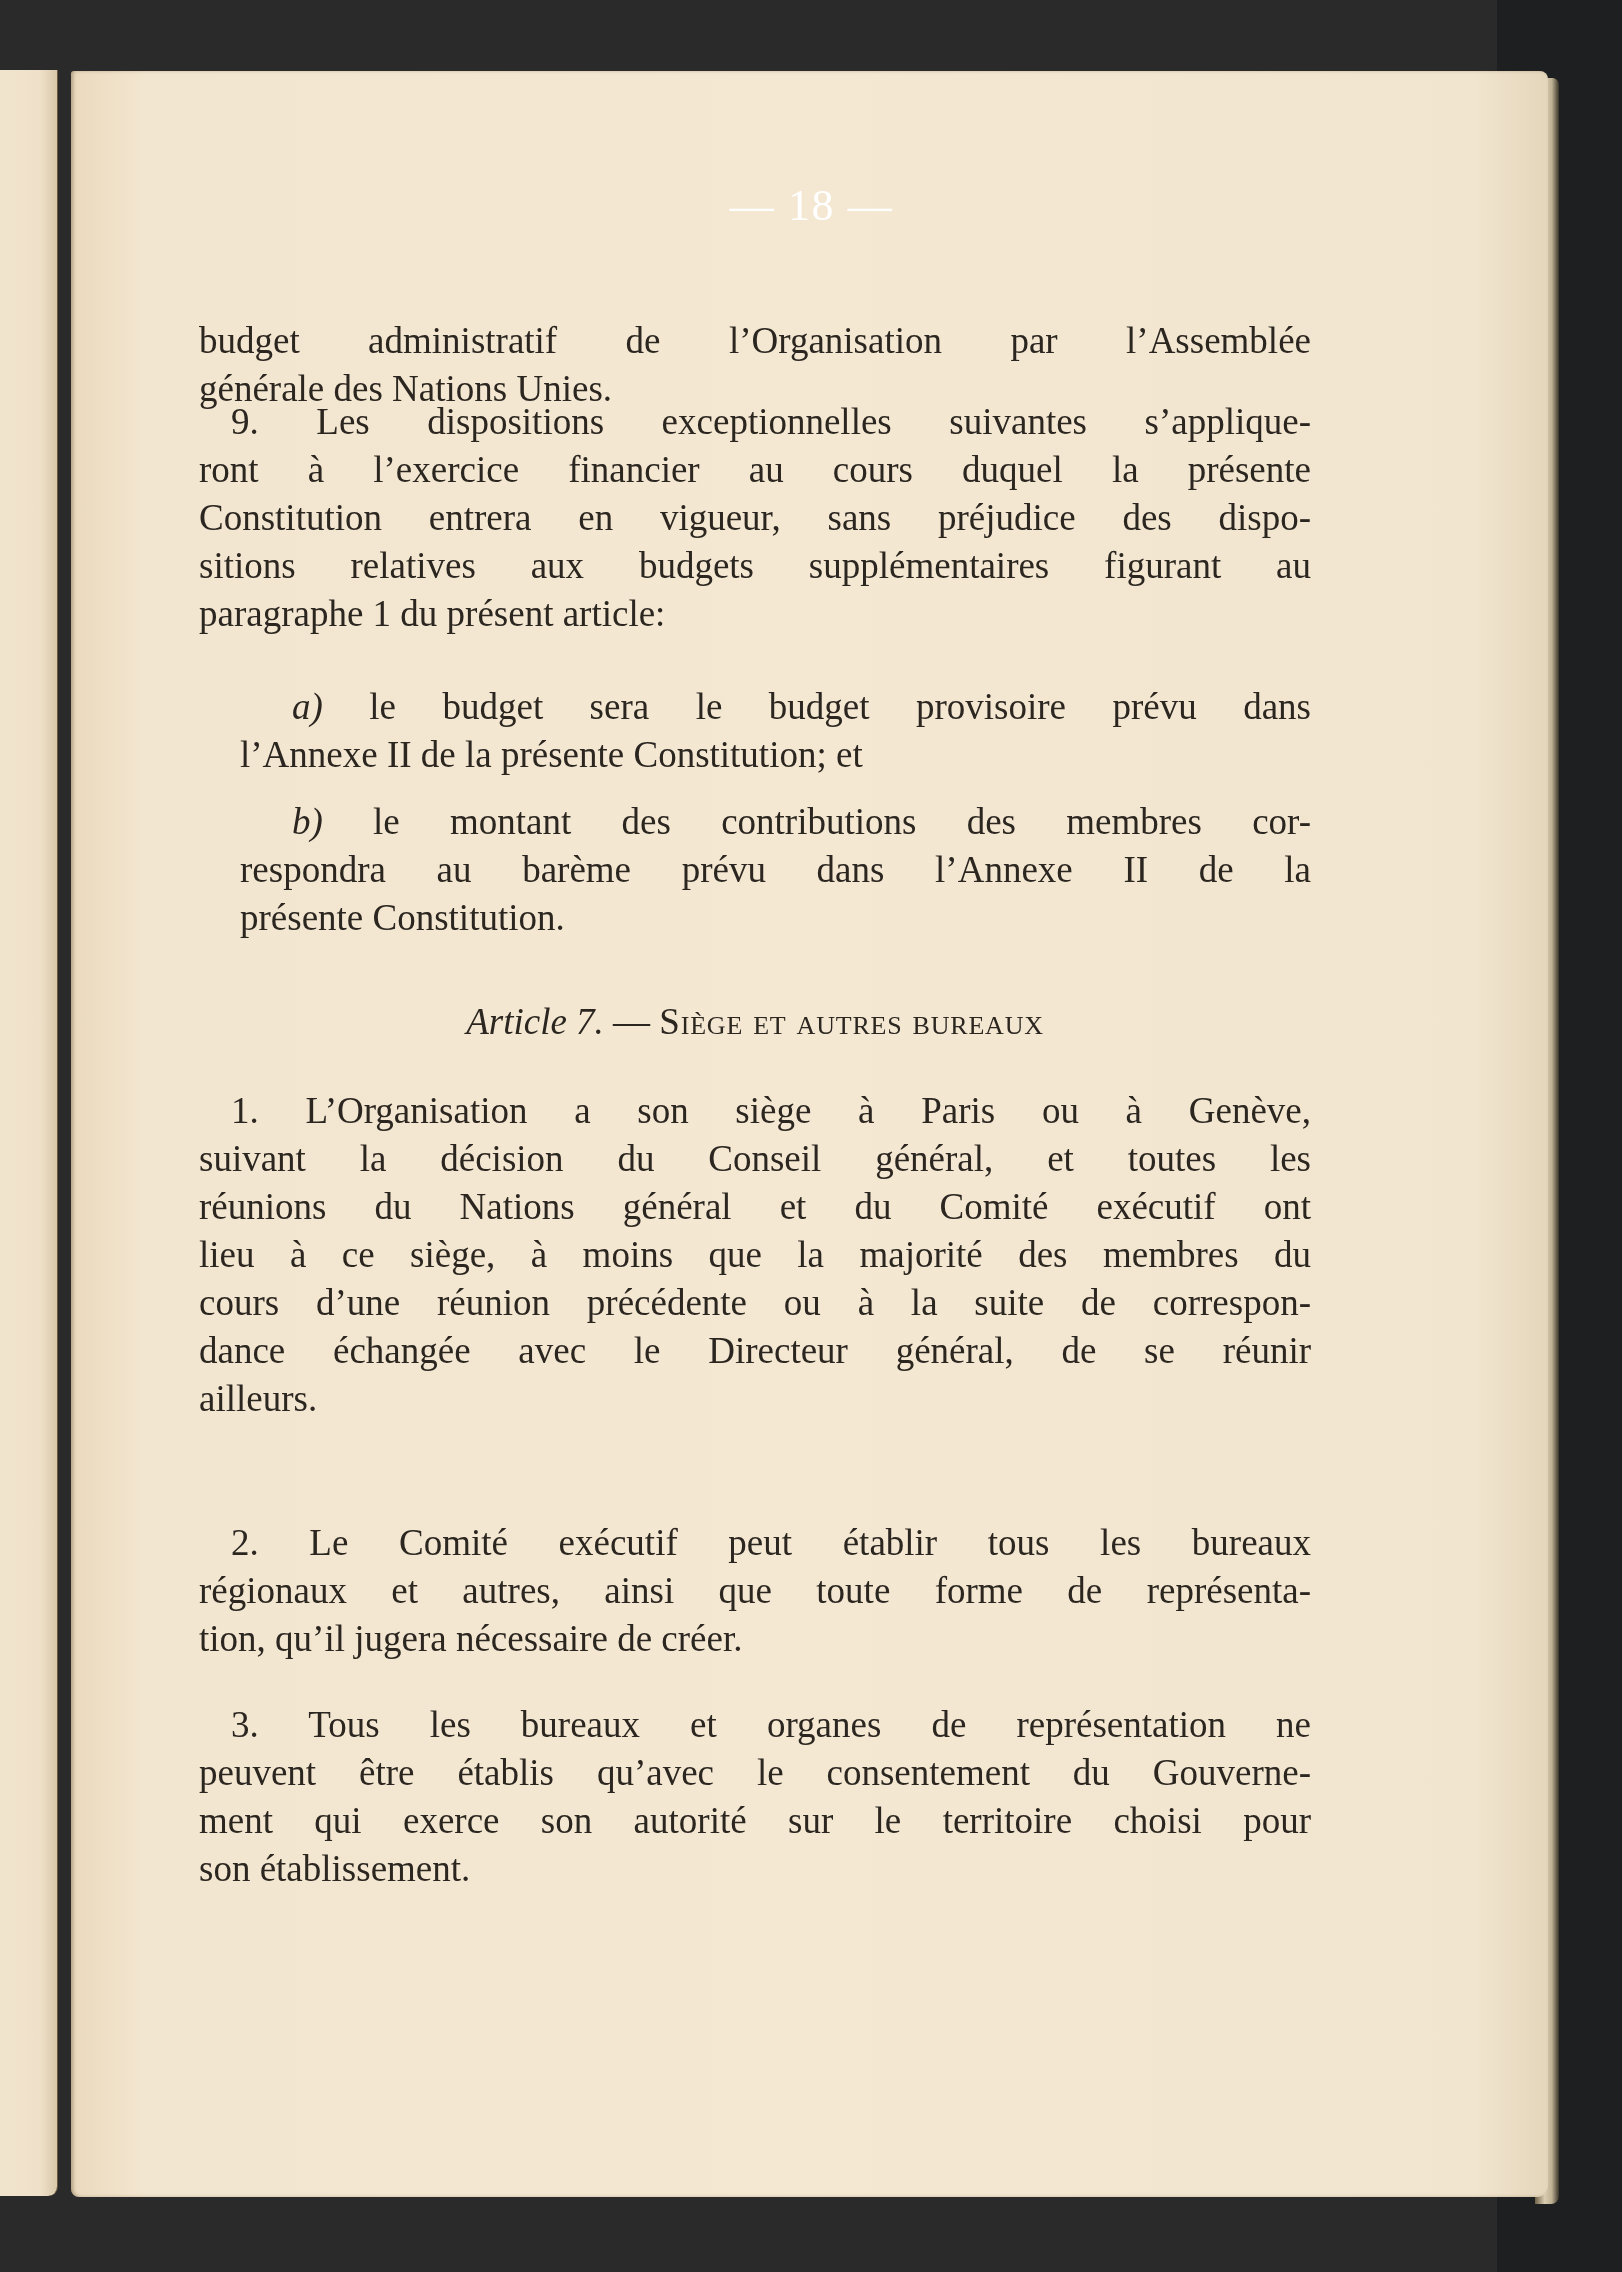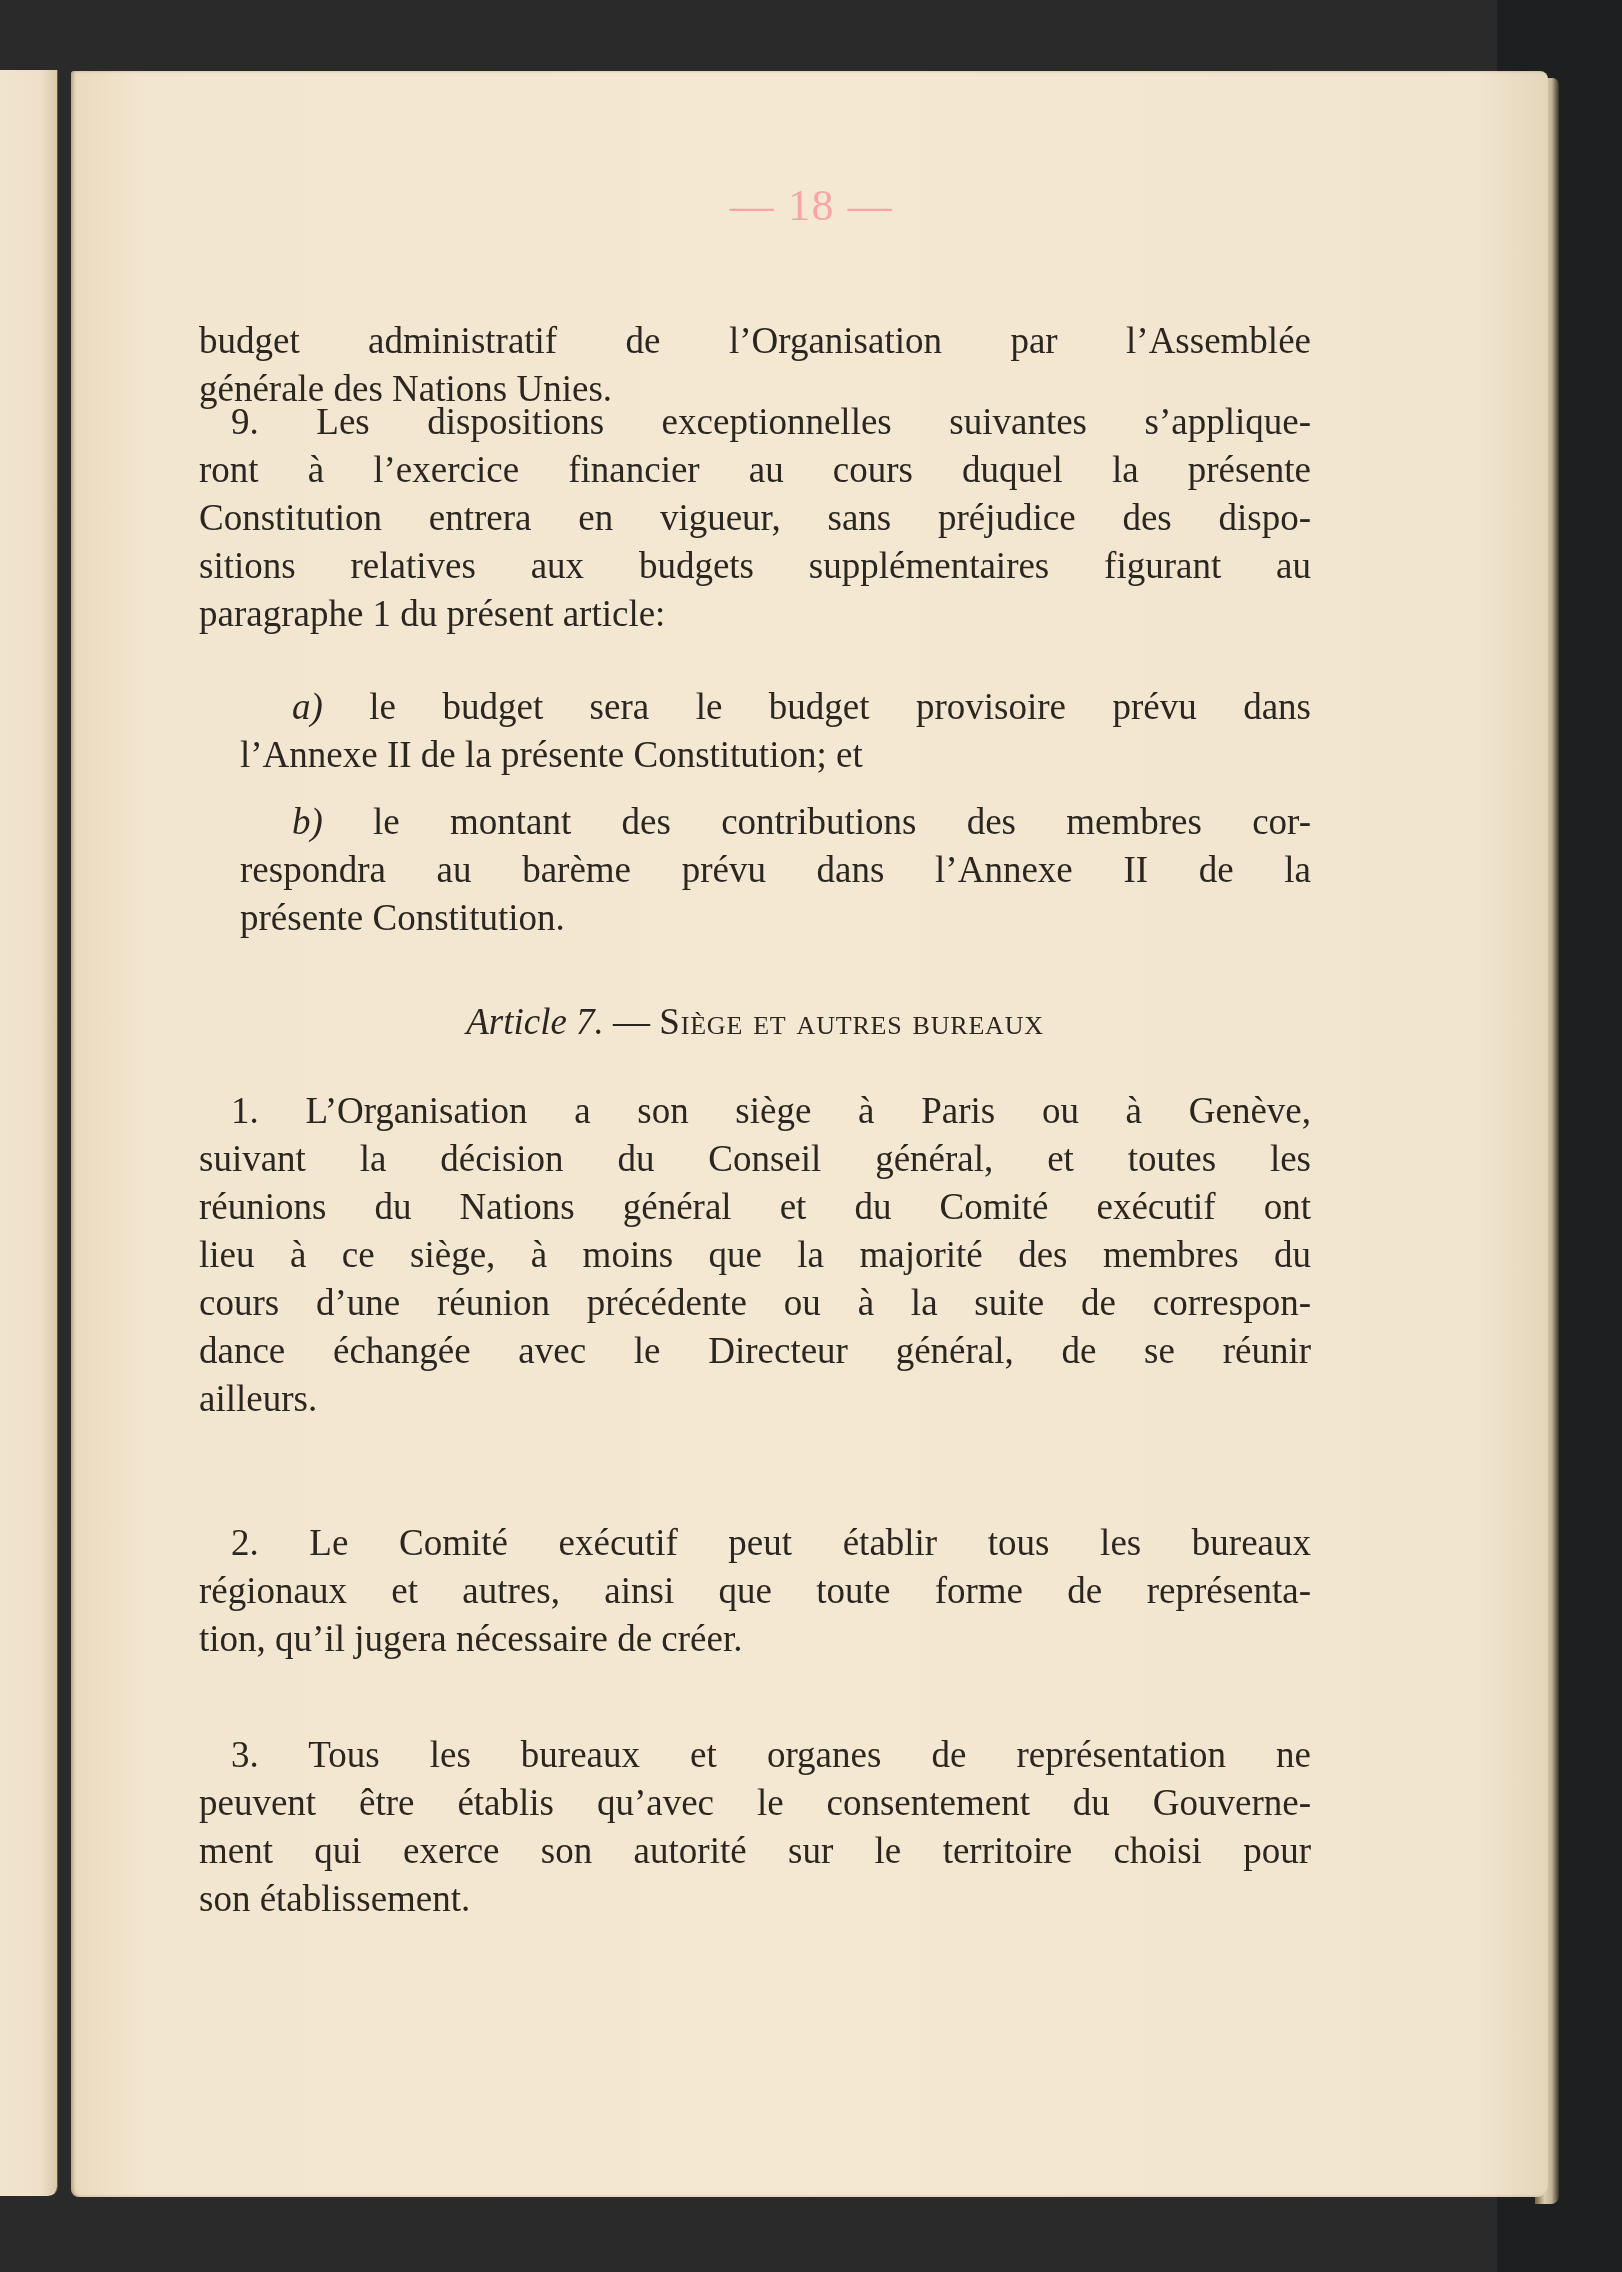--- a/index.html
+++ b/index.html
@@ -55,42 +55,42 @@
       font-size: 37px;
       line-height: 48px;
       text-align: justify;
     }
     .page-number {
       position: absolute;
       left: 0; width: 1623px;
       top: 180px;
       text-align: center;
       font-size: 44px;
-      color: #fca5a5;
+      color: #ffffff;
       letter-spacing: 1.6px;
     }
     .heading {
       text-align: center;
       margin: 0;
       font-size: 37px;
     }
     .heading .art { font-style: italic; }
     .heading .sc {
       font-variant: small-caps;
       letter-spacing: 0.8px;
     }
     .label-ital { font-style: italic; }
     .blk1 { position: absolute; top: 277px; margin-top: 40px; }
     .blk2 { position: absolute; top: 398px; }
     .blk3 { position: absolute; top: 683px; }
     .blk4 { position: absolute; top: 798px; }
     .blk5 { position: absolute; top: 998px; }
     .blk6 { position: absolute; top: 1087px; }
     .blk7 { position: absolute; top: 1519px; }
-    .blk8 { position: absolute; top: 1701px; margin-top: 30px; }
+    .blk8 { position: absolute; top: 1701px; }
     .para { width: 1112px; }
     .line { display: block; text-align: justify; text-align-last: justify; white-space: nowrap; }
     .line.last { text-align-last: left; }
     .line.ind { padding-left: 32px; }
     .line.sind { padding-left: 93px; }
     .line.sub2 { padding-left: 41px; }
   </style>
 </head>
 <body>
 

